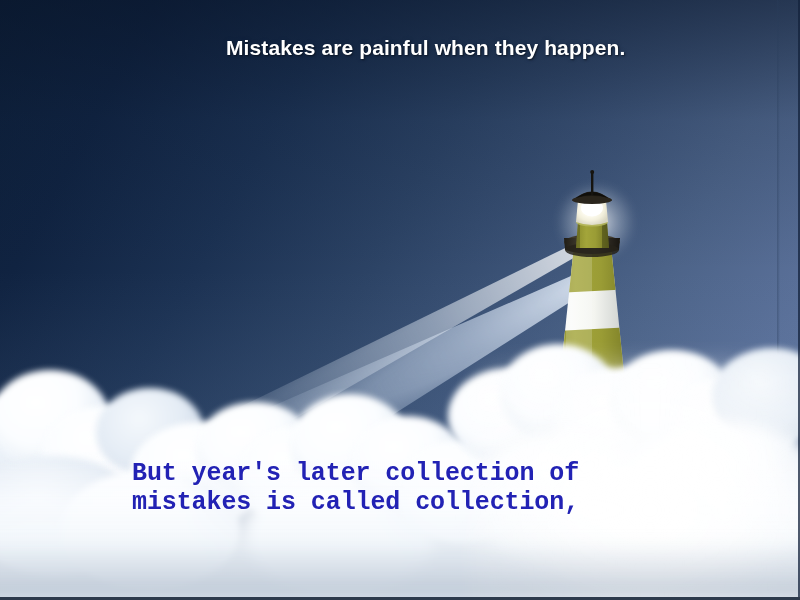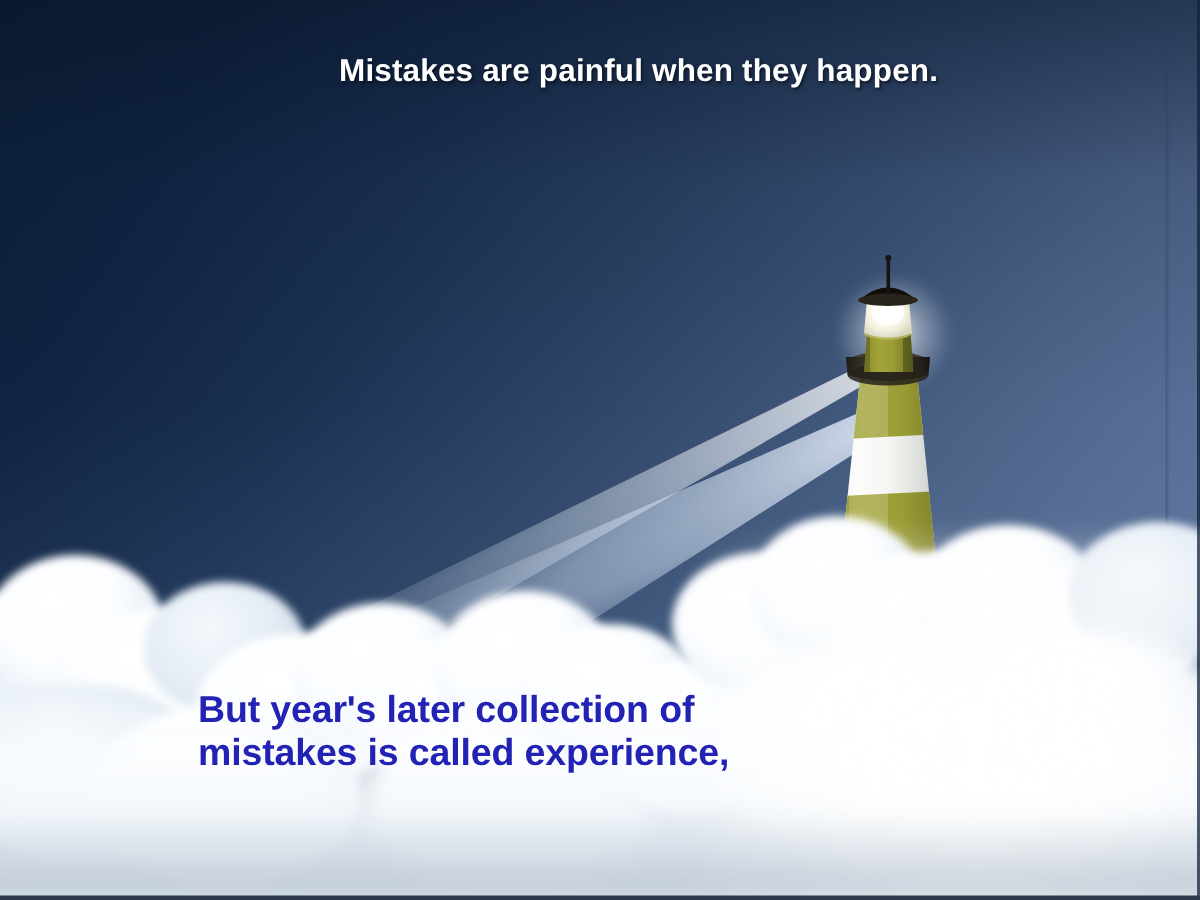--- a/index.html
+++ b/index.html
@@ -195,21 +195,21 @@
     top: 459px;
     font-size: 25px;
     font-weight: bold;
     color: #2222b4;
     line-height: 29px;
     letter-spacing: -0.1px;
     text-shadow:
       0.5px 0.5px 1px rgba(255,255,255,0.6),
       -0.5px -0.5px 1px rgba(255,255,255,0.35);
   }
-  .bottom-quote .ln { display: block; white-space: nowrap; }
+  .bottom-quote .ln { display: block; white-space: nowrap; font-family: Liberation Mono, monospace; }
 </style>
 </head>
 <body>
 
 <div id="scene">
 
   <div class="sky-base2"></div>
   <div class="sky-vert"></div>
   <div class="sky-seam"></div>
 
@@ -336,18 +336,18 @@
     </div>
     <div class="cloud-floor"></div>
     <div class="cloud-glow"></div>
     <div class="cloud-shade"></div>
   </div>
 
   <div class="top-quote">Mistakes are painful when they happen.</div>
 
   <div class="bottom-quote">
     <span class="ln">But year's later collection of</span>
-    <span class="ln">mistakes is called experience,</span>
+    <span class="ln">mistakes is called collection,</span>
   </div>
 
   <div class="edge-right"></div>
   <div class="edge-bottom"></div>
 </div>
 
 </body></html>

